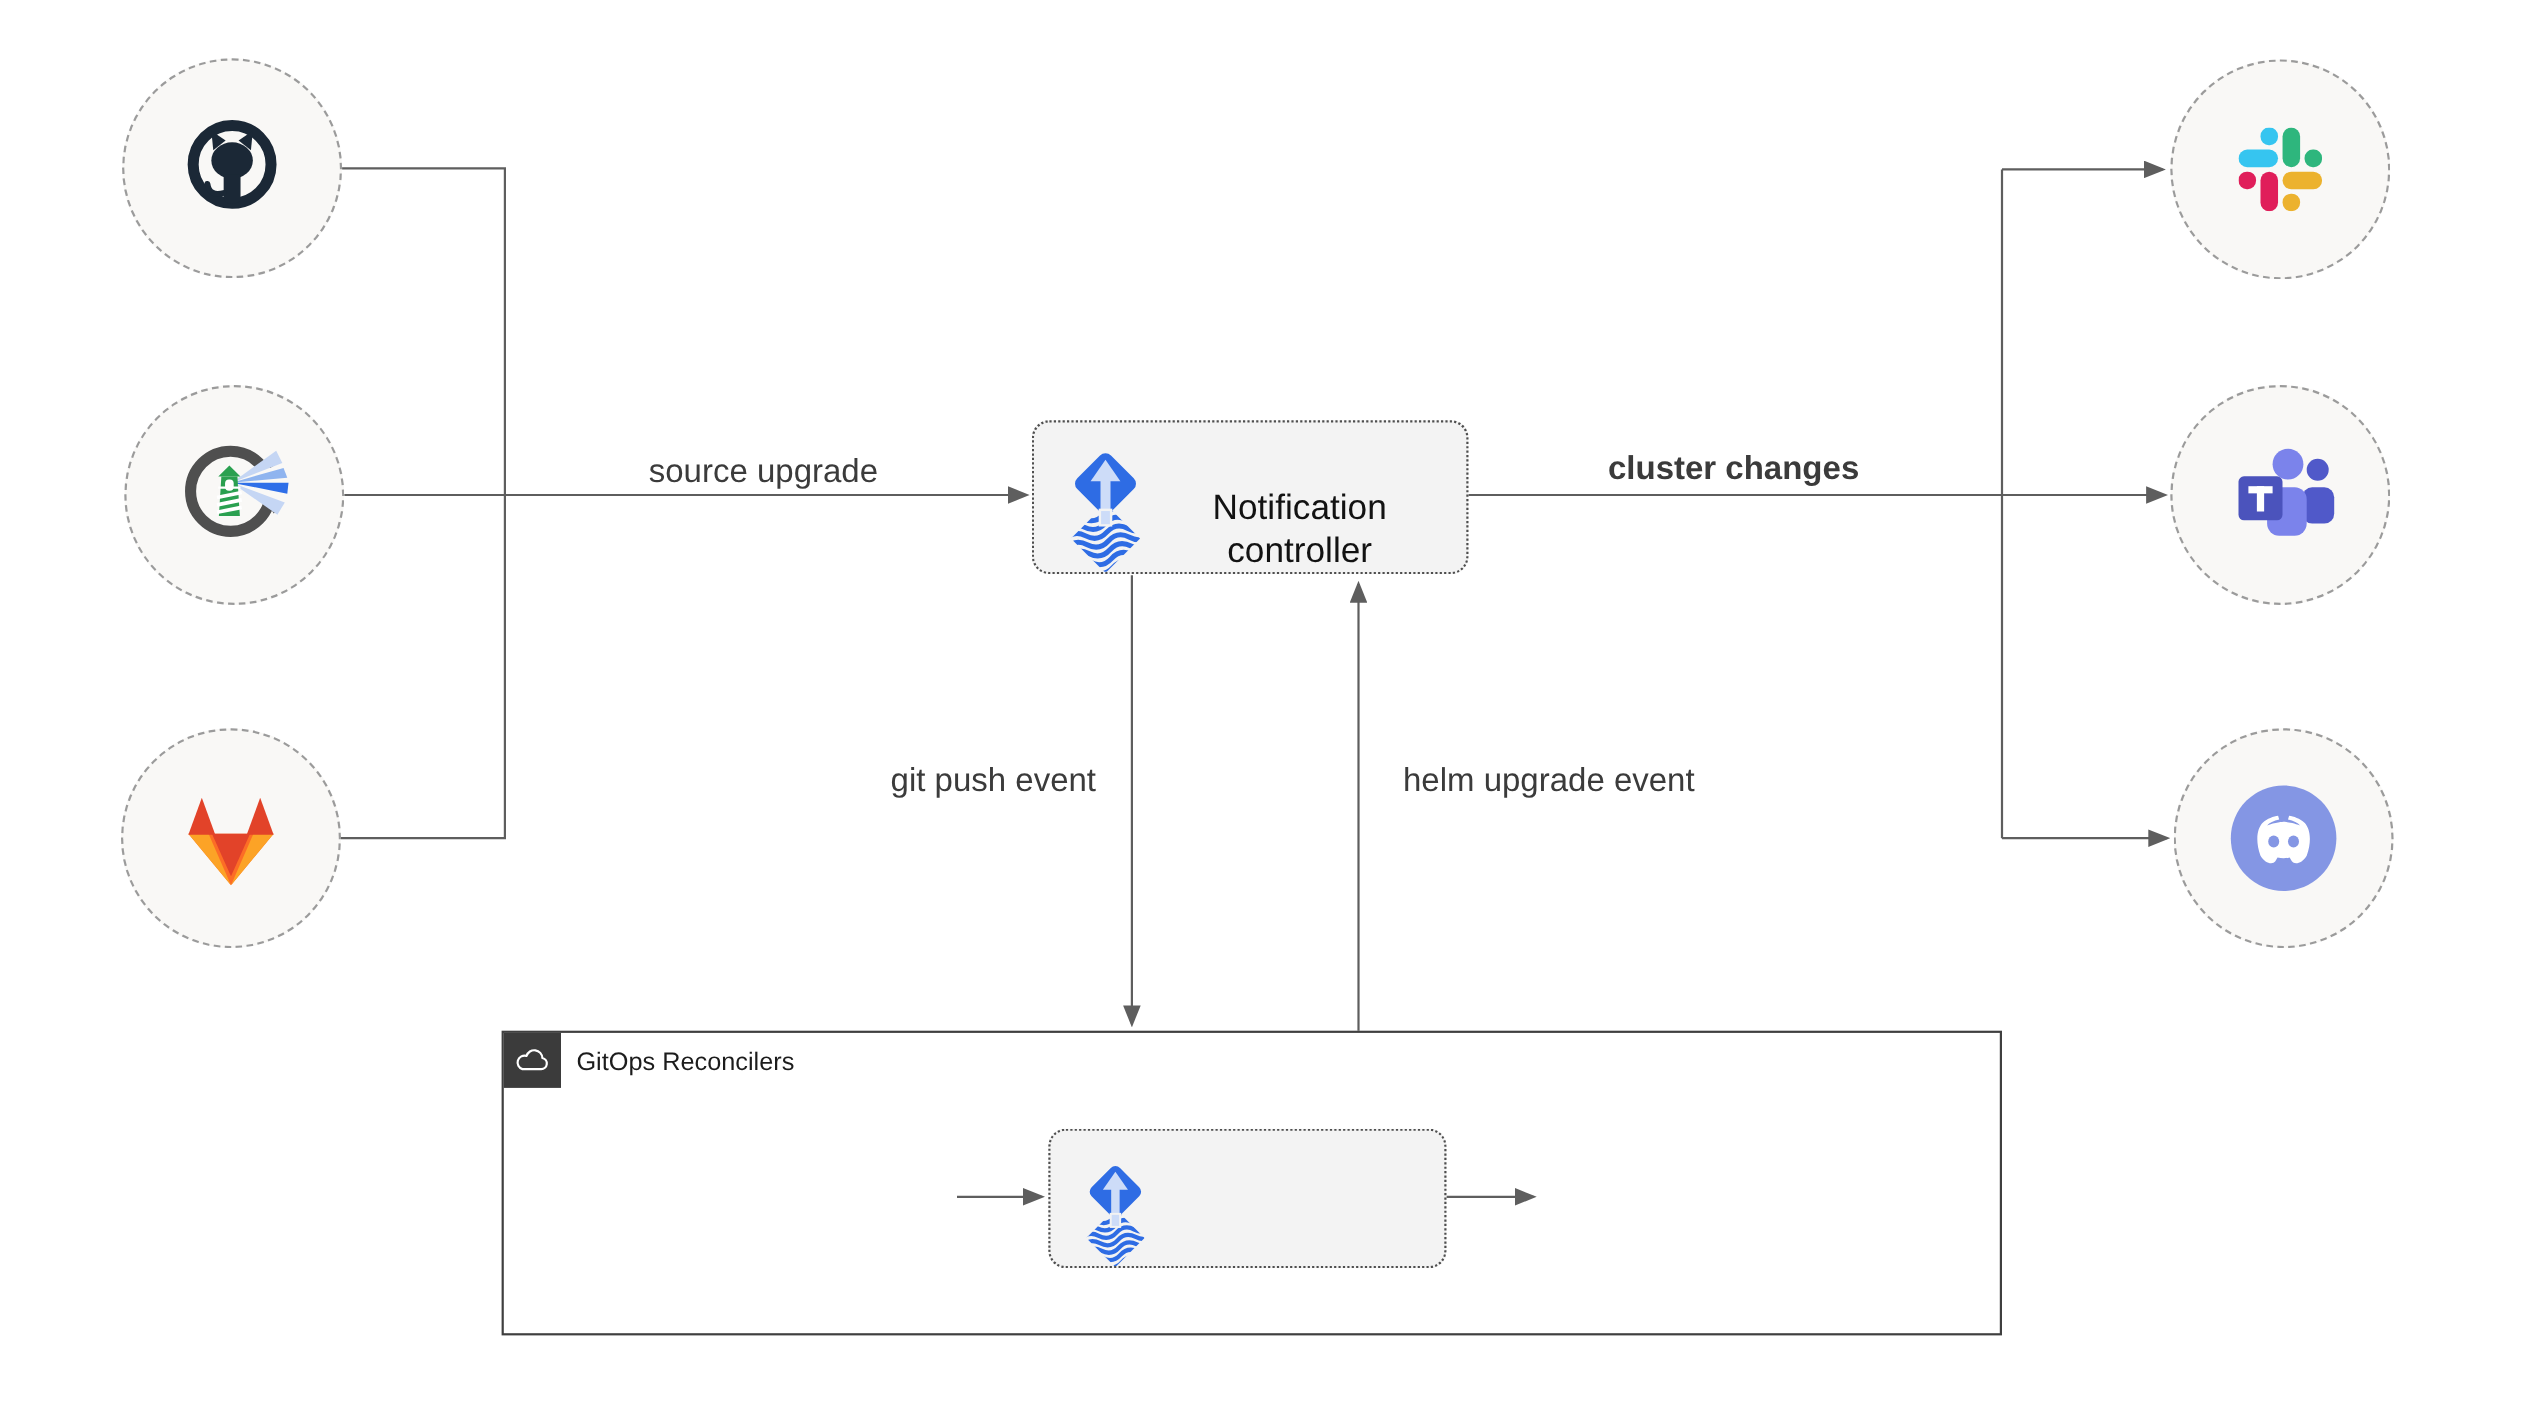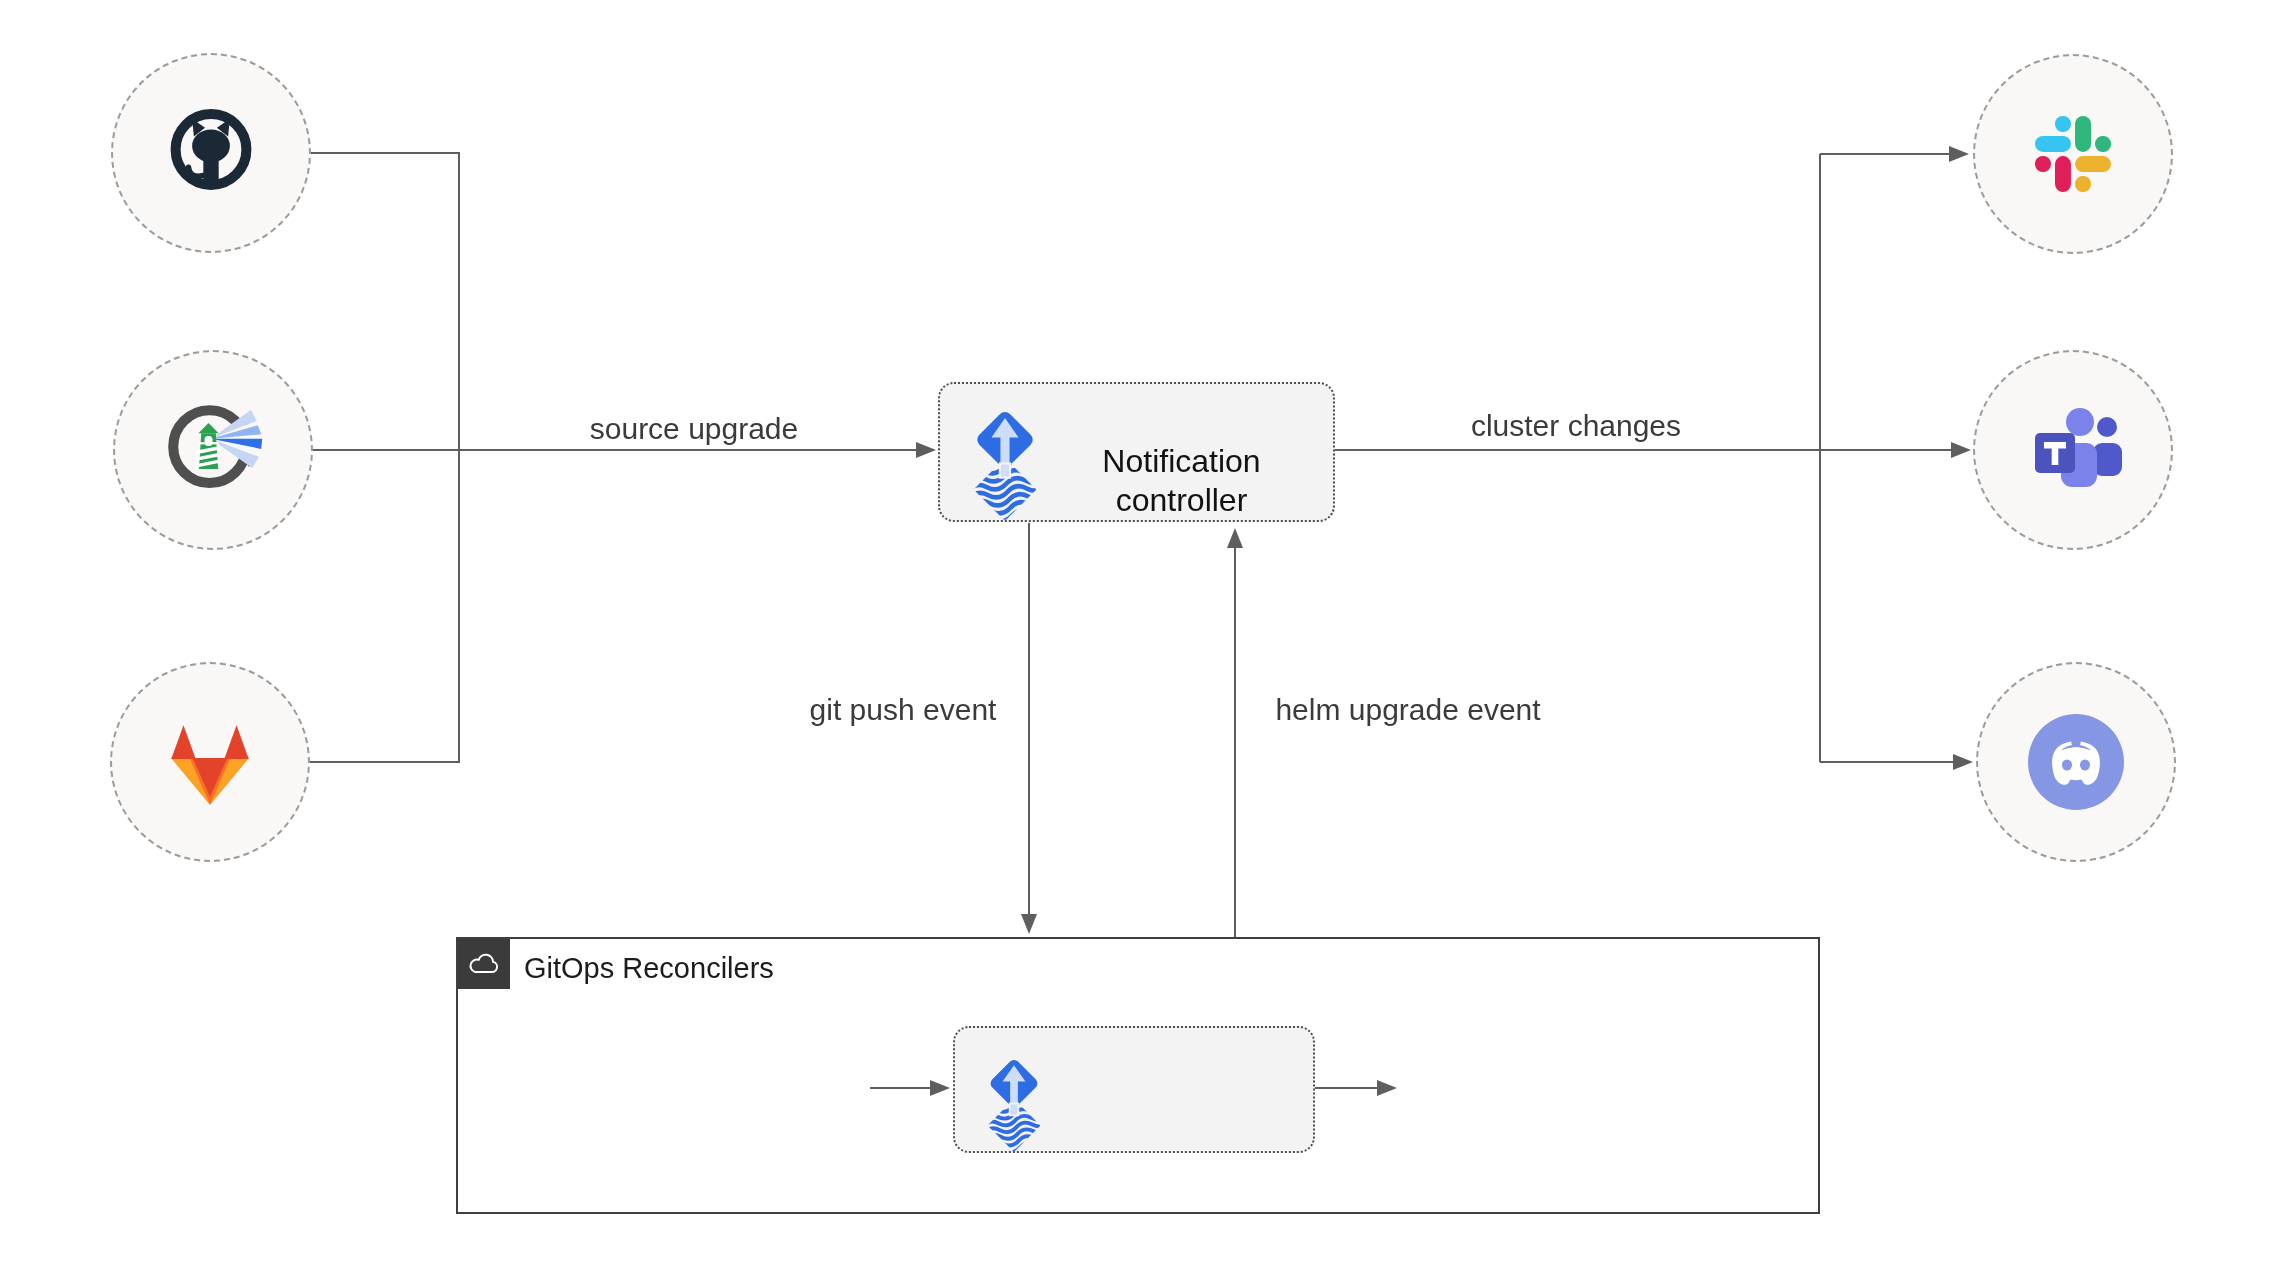--- a/index.html
+++ b/index.html
@@ -13,21 +13,21 @@
   .ctrl-box .flux-ic{margin-left:26px;flex:0 0 auto;}
   .ctrl-label{flex:1 1 auto;text-align:center;color:#121212;line-height:1.22;padding-right:14px;}
   .ctrl-label.big{font-size:32px;}
   .ctrl-label.small{font-size:30px;}
   .edge-label{position:absolute;transform:translate(-50%,-50%);white-space:nowrap;
               font-size:30px;color:#3b3b3b;}
   .container-box{position:absolute;left:456px;top:937px;width:1364px;height:277px;
                  border:2px solid #3f3f3f;box-sizing:border-box;background:transparent;}
   .container-badge{position:absolute;left:0;top:0;width:52px;height:50px;background:#3b3b3b;
                    display:flex;align-items:center;justify-content:center;}
-  .container-label{position:absolute;left:66px;top:13px;font-size:29px;color:#1c1c1c;}
+  .container-label{position:absolute;left:66px;top:13px;font-size:23px;color:#1c1c1c;}
   .hidden-defs{position:absolute;width:0;height:0;overflow:hidden;}
 </style>
 </head>
 <body>
 
 <div class="canvas">
 
   <svg class="hidden-defs" aria-hidden="true">
     <defs>
       <clipPath id="fluxclip">
@@ -156,21 +156,21 @@
   </div>
 
   <div class="ctrl-box" style="left:938px;top:382px;width:397px;height:140px;">
     <svg class="flux-ic" width="78" height="113" viewBox="0 0 72 104">
       <use href="#flux"></use>
     </svg>
     <div class="ctrl-label big">Notification controller</div>
   </div>
 
   <div class="edge-label" style="left:694px;top:429px;">source upgrade</div>
-  <div class="edge-label" style="left:1576px;top:426px;">cluster changes</div>
+  <div class="edge-label" style="left:1576px;top:426px;font-weight:bold;">cluster changes</div>
   <div class="edge-label" style="left:903px;top:710px;">git push event</div>
   <div class="edge-label" style="left:1408px;top:710px;">helm upgrade event</div>
 
   <div class="container-box">
     <div class="container-badge">
       <svg width="34" height="28" viewBox="0 0 60 48">
         <path d="M14 38 h30 a9 9 0 0 0 2 -17.8 a13 13 0 0 0 -25.4 -3.4 A10.2 10.2 0 0 0 14 38 Z" fill="none" stroke="#ffffff" stroke-width="3.5" stroke-linejoin="round"></path>
       </svg>
     </div>
     <div class="container-label">GitOps Reconcilers</div>

